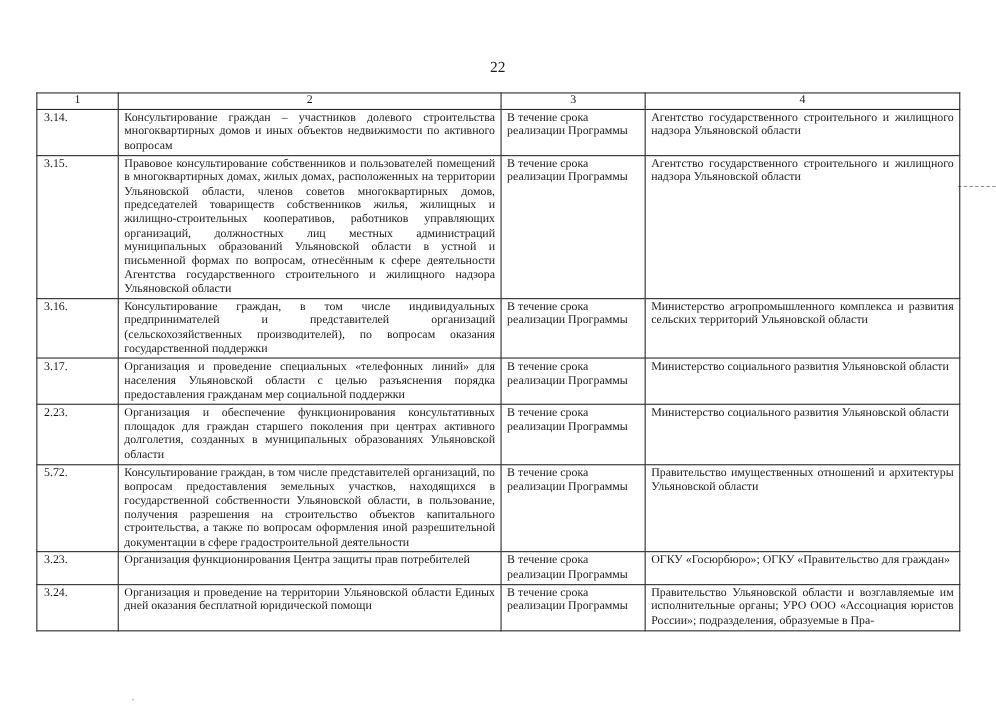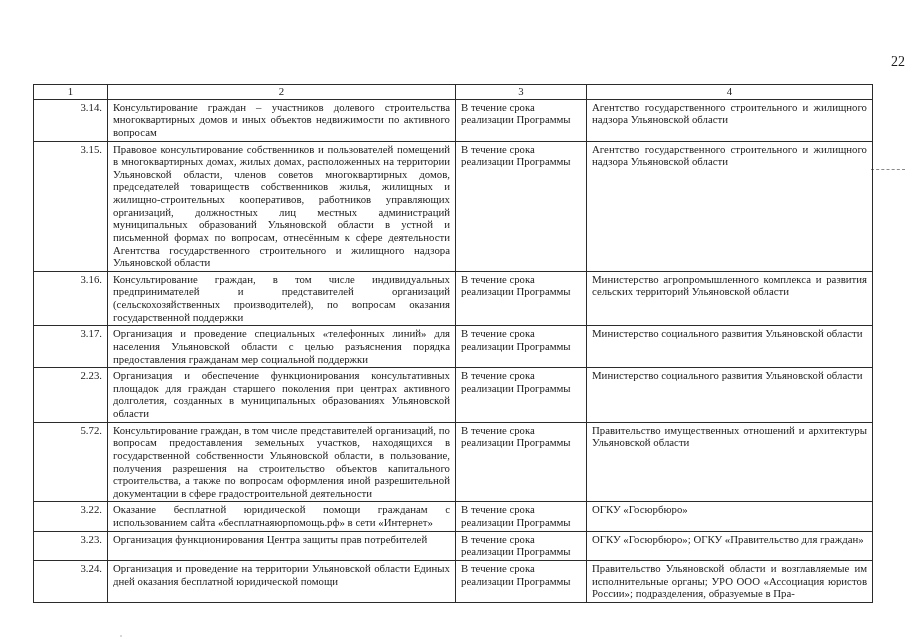--- a/index.html
+++ b/index.html
@@ -13,21 +13,21 @@
     position: relative;
     overflow: hidden;
     font-family: "Liberation Serif", "DejaVu Serif", serif;
     color: #1c1c1c;
   }
   .page-number {
     position: absolute;
     top: 54px;
     left: 0;
     width: 100%;
-    text-align: right;
+    text-align: center;
     font-size: 14px;
   }
   table.doc-table {
     position: absolute;
     left: 33px;
     top: 84px;
     width: 839px;
     border-collapse: collapse;
     table-layout: fixed;
     font-size: 10.8px;
@@ -37,21 +37,21 @@
     border: 1px solid #2b2b2b;
     vertical-align: top;
     padding: 1px 5px 2px 5px;
   }
   .doc-table th {
     font-weight: normal;
     text-align: center;
     padding: 0 0 1px 0;
     font-size: 10.8px;
   }
-  td.c1 { text-align: right; padding-left: 6px; }
+  td.c1 { text-align: left; padding-left: 6px; }
   td.c2 { text-align: justify; hyphens: auto; }
   td.c3 { text-align: left; }
   td.c4 { text-align: justify; hyphens: auto; }
   .margin-mark {
     position: absolute;
     top: 169px;
     right: 0;
     width: 34px;
     border-top: 1px dashed #8a8a8a;
   }
@@ -125,26 +125,20 @@
 
   <tr>
     <td class="c1">5.72.</td>
     <td class="c2">Консультирование граждан, в том числе представителей организаций, по вопросам предоставления земельных участков, находящихся в государственной собственности Ульяновской области, в пользование, получения разрешения на строительство объектов капитального строительства, а также по вопросам оформления иной разрешительной документации в сфере градостроительной деятельности</td>
     <td class="c3">В течение срока реализации Программы</td>
     <td class="c4">Правительство имущественных отношений и архитектуры Ульяновской области</td>
   </tr>
 
 
 
-  <tr>
-    <td class="c1">3.22.</td>
-    <td class="c2">Оказание бесплатной юридической помощи гражданам с использованием сайта «бесплатнаяюрпомощь.рф» в сети «Интернет»</td>
-    <td class="c3">В течение срока реализации Программы</td>
-    <td class="c4">ОГКУ «Госюрбюро»</td>
-  </tr>
 
   <tr>
     <td class="c1">3.23.</td>
     <td class="c2">Организация функционирования Центра защиты прав потребителей</td>
     <td class="c3">В течение срока реализации Программы</td>
     <td class="c4">ОГКУ «Госюрбюро»; ОГКУ «Правительство для граждан»</td>
   </tr>
 
   <tr>
     <td class="c1">3.24.</td>

